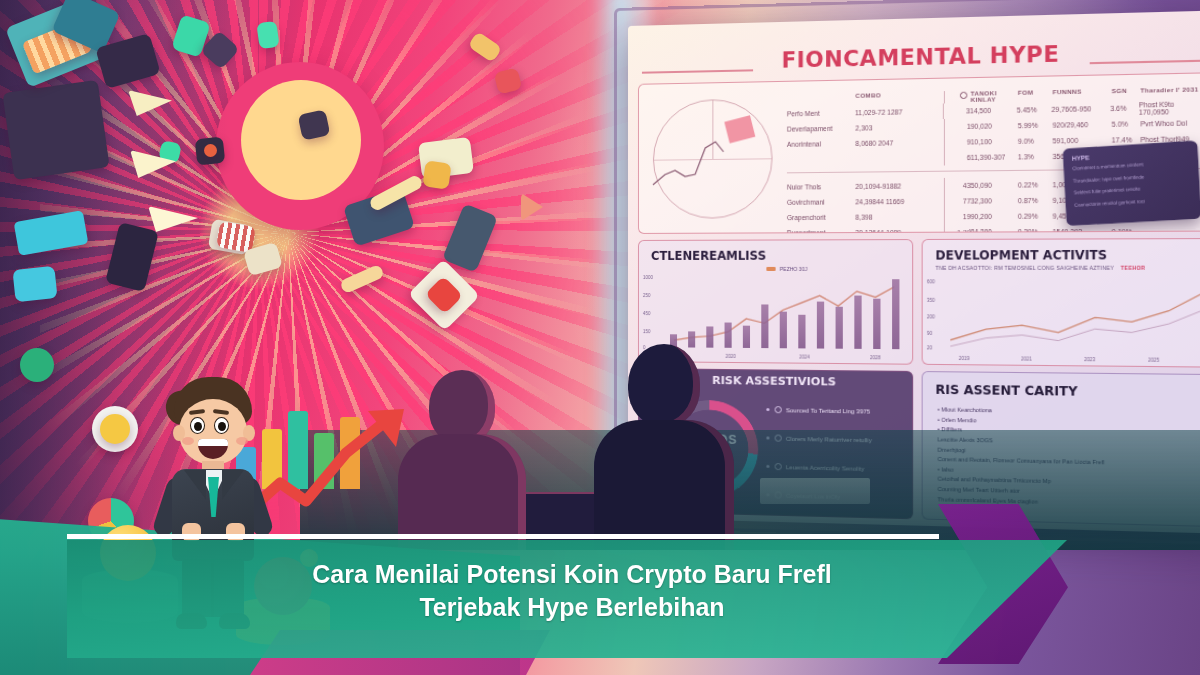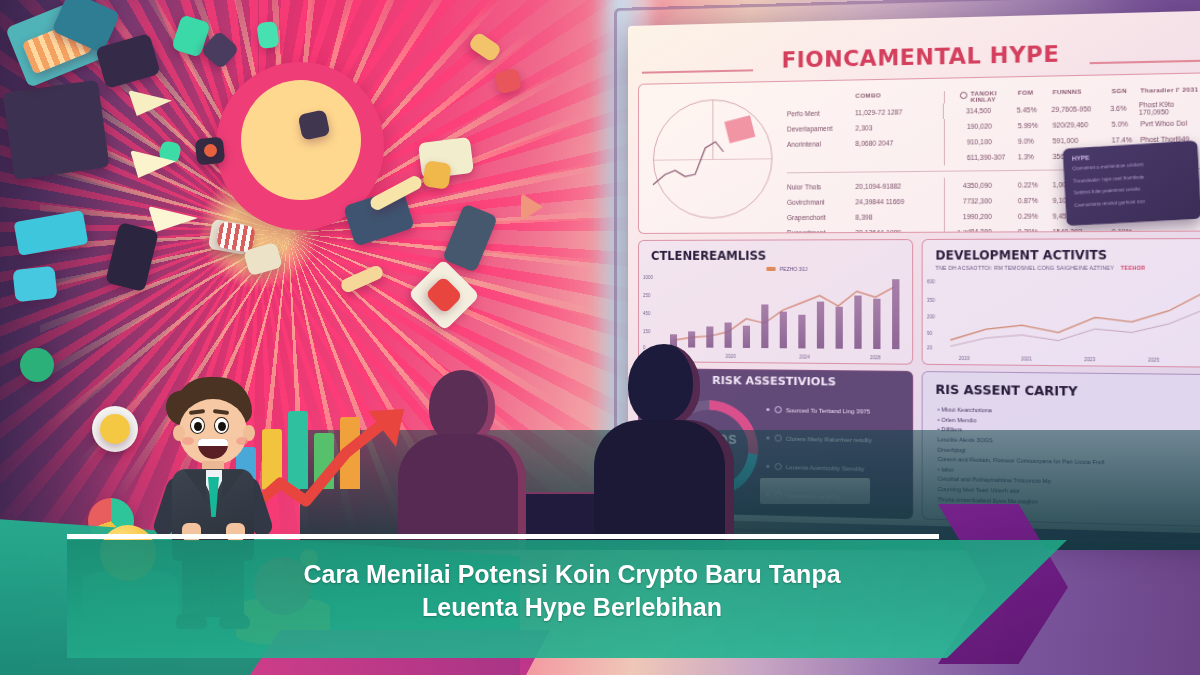--- a/index.html
+++ b/index.html
@@ -600,18 +600,18 @@
     <div class="m-shoe l"></div>
     <div class="m-shoe r"></div>
   </div>
 
   <div class="pink-strip"></div>
   <div class="chev"></div>
   <div class="banner-wrap">
     <div class="banner"></div>
     <div class="banner-topline"></div>
     <div class="banner-txt">
-      <div>Cara Menilai Potensi Koin Crypto Baru Tanpa</div>
-      <div>Leuenta Hype Berlebihan</div>
+      <div>Cara Menilai Potensi Koin Crypto Baru Frefl</div>
+      <div>Terjebak Hype Berlebihan</div>
     </div>
   </div>
 
 </div>
 
 </body></html>

